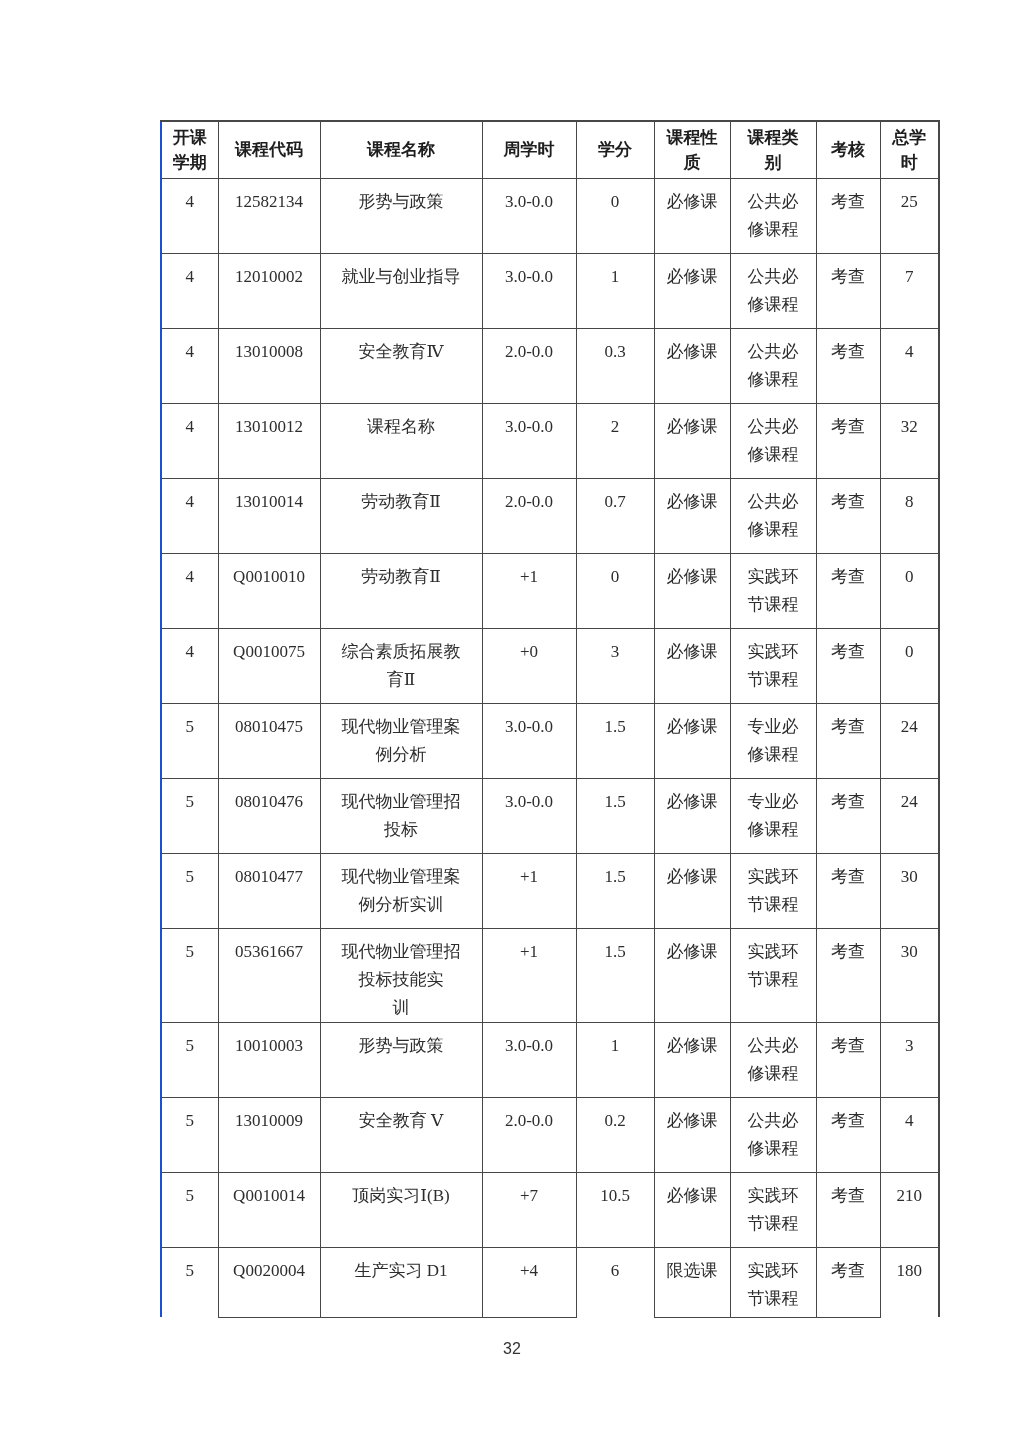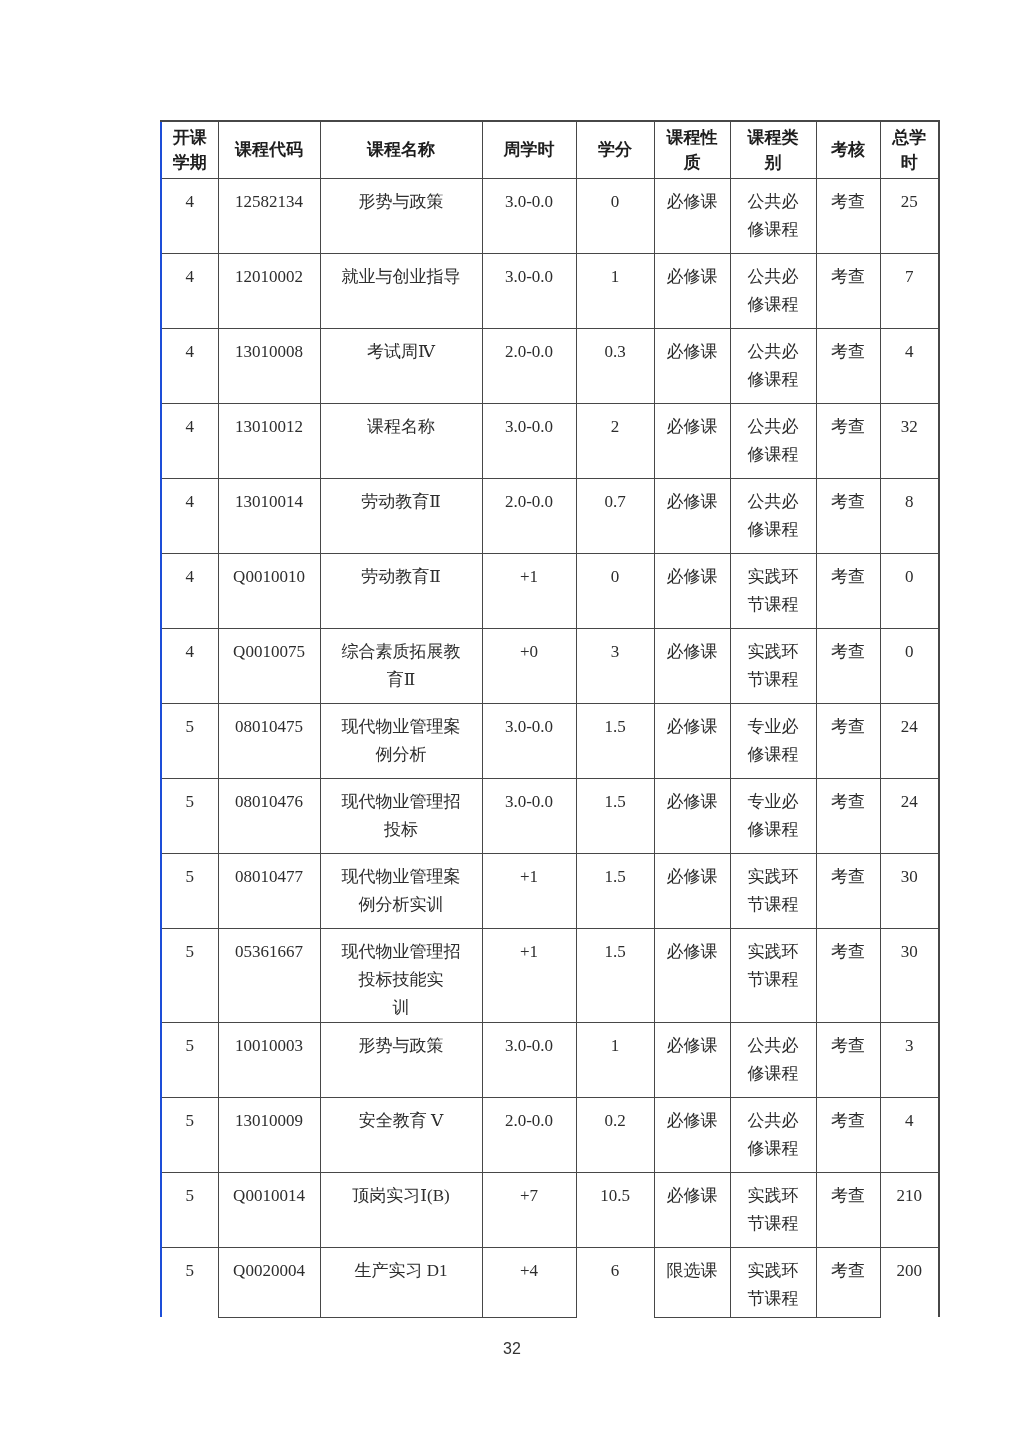--- a/index.html
+++ b/index.html
@@ -136,21 +136,21 @@
           <td>1</td>
           <td>必修课</td>
           <td>公共必
 修课程</td>
           <td>考查</td>
           <td>7</td>
         </tr>
         <tr>
           <td>4</td>
           <td>13010008</td>
-          <td>考试周Ⅳ</td>
+          <td>安全教育Ⅳ</td>
           <td>2.0-0.0</td>
           <td>0.3</td>
           <td>必修课</td>
           <td>公共必
 修课程</td>
           <td>考查</td>
           <td>4</td>
         </tr>
         <tr>
           <td>4</td>
@@ -293,20 +293,20 @@
         <tr class="clipped-row">
           <td>5</td>
           <td>Q0020004</td>
           <td>生产实习 D1</td>
           <td>+4</td>
           <td>6</td>
           <td>限选课</td>
           <td>实践环
 节课程</td>
           <td>考查</td>
-          <td>200</td>
+          <td>180</td>
         </tr>
       </tbody>
   </table>
 
   <div class="page-number">32</div>
 
 </div>
 
 </body></html>

